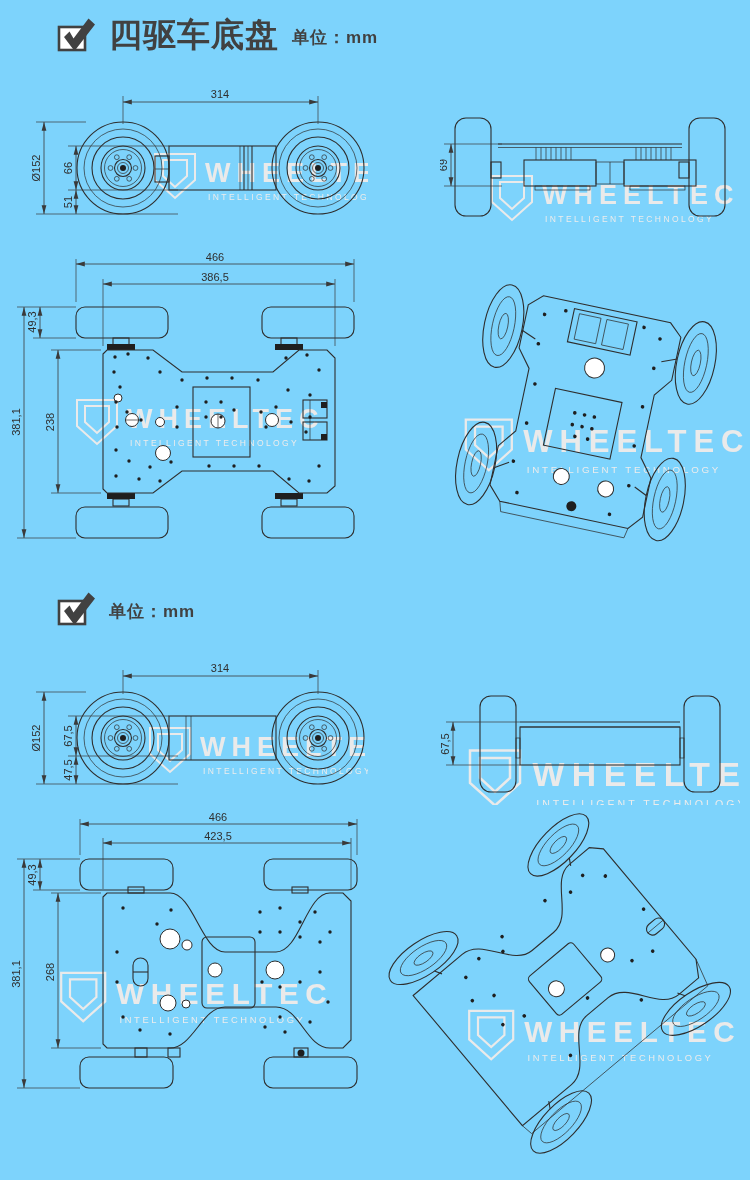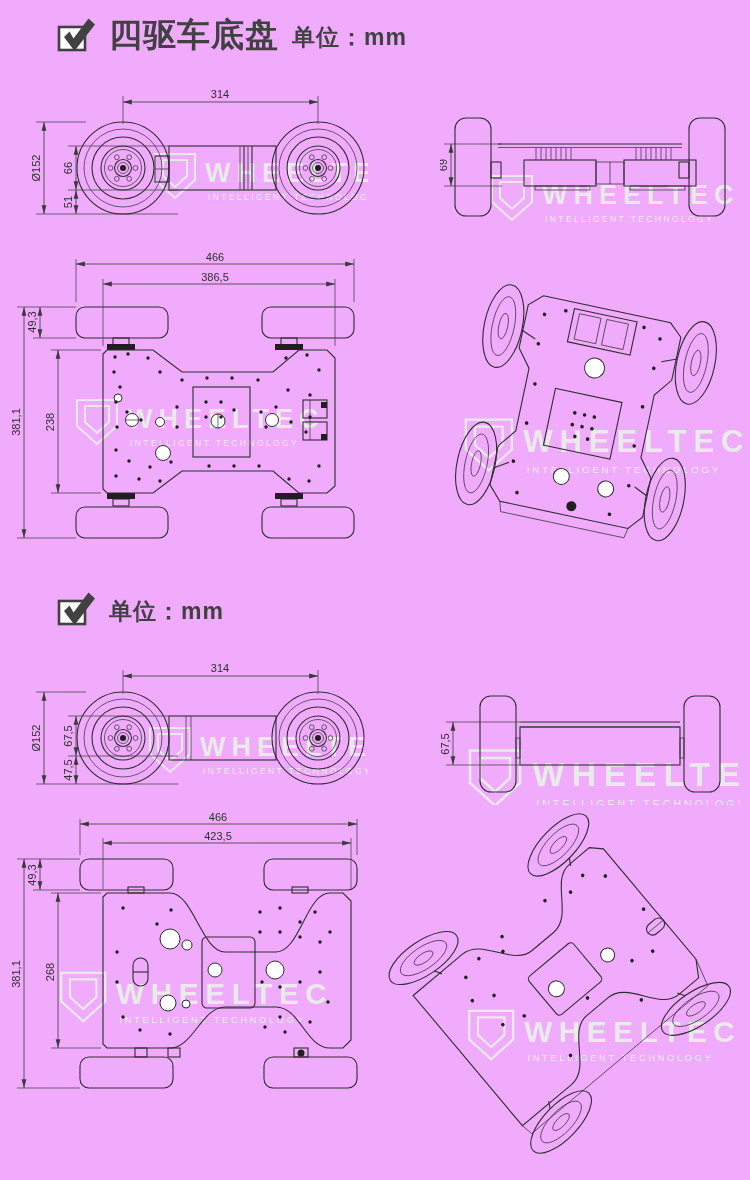--- a/index.html
+++ b/index.html
@@ -1,22 +1,22 @@
 <!DOCTYPE html>
 <html><head>
 <meta charset="utf-8">
 <style>
   html,body { margin:0; padding:0; background:#ffffff; }
   .page {
-    position:relative; width:750px; height:1180px; background:#f0abfc;
+    position:relative; width:750px; height:1180px; background:#7dd3fc;
     font-family:"Liberation Sans", sans-serif; overflow:hidden;
   }
   .sec-header { position:absolute; display:flex; align-items:center; gap:13px; color:#414141; }
   .sec-title  { font-size:33px; font-weight:bold; letter-spacing:1px; line-height:1; }
-  .sec-unit   { font-size:23px; font-weight:bold; letter-spacing:1px; padding-top:6px; }
+  .sec-unit   { font-size:17px; font-weight:bold; letter-spacing:1px; padding-top:6px; }
   svg.view { position:absolute; }
   
   .ln  { stroke:#2e2e2e; stroke-width:1.1; fill:none; }
   .ln2 { stroke:#2e2e2e; stroke-width:0.7; fill:none; }
   .ext { stroke:#3a3a3a; stroke-width:0.7; fill:none; }
   .dml { stroke:#3a3a3a; stroke-width:0.8; fill:none; }
   .dk  { fill:#1f1f1f; stroke:none; }
   .hole { stroke:#2e2e2e; stroke-width:1; fill:#ffffff; }
   .dot  { fill:#1f1f1f; }
   text.dim { font-size:11px; fill:#2f2f2f; font-family:"Liberation Sans",sans-serif; }

